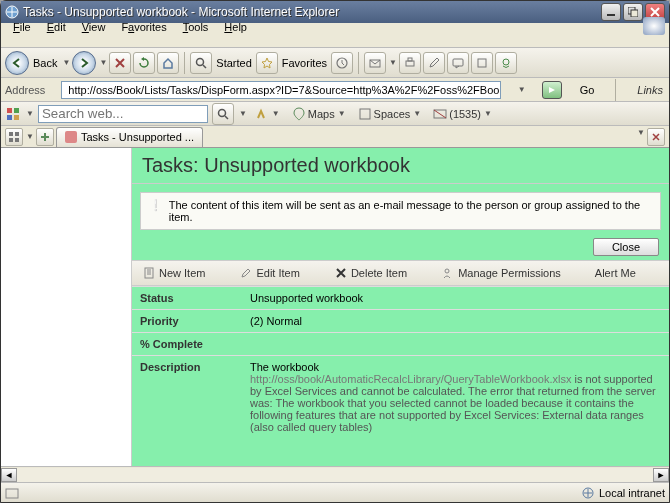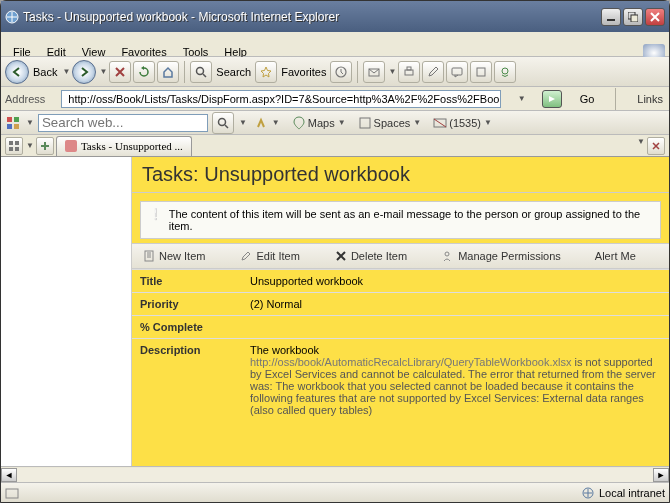--- a/index.html
+++ b/index.html
@@ -17,21 +17,21 @@
     width: 670px;
     height: 503px;
     background: linear-gradient(#5a6f8f 0 22px, #ece9d8 22px);
     border: 1px solid #333;
     border-radius: 6px 6px 0 0;
     box-shadow: 1px 1px 0 #000 inset;
     display: flex;
     flex-direction: column;
   }
   .titlebar {
-    height: 31px;
+    height: 22px;
     background: linear-gradient(#6a7fa0, #4a5f80);
     color: #fff;
     display: flex;
     align-items: center;
     padding: 0 4px;
     font-size: 12px;
   }
   .titlebar .icon { margin-right: 4px; }
   .titlebar .title { flex: 1; text-shadow: 1px 1px #333; white-space: nowrap; overflow: hidden;}
   .win-controls { display: flex; gap: 2px; }
@@ -41,21 +41,21 @@
     border: 1px solid #555;
     border-radius: 3px;
     display:flex; align-items:center; justify-content:center;
     font-size:10px;
   }
   .win-btn.close { background: linear-gradient(#f08080,#c04040); color:#fff;}
   .menubar {
     height: 20px;
     background: #ece9d8;
     display: flex;
-    align-items: flex-start;
+    align-items: flex-end;
     padding: 12px 4px;
     border-bottom: 1px solid #bbb;
   }
   .menubar .mi { padding: 2px 8px; }
   .menubar .mi u { text-decoration: underline; }
   .menubar .logo { margin-left:auto; width:22px; height:18px; background:radial-gradient(#fff,#8a9fc0); border-radius:3px; }
   .toolbar {
     height: 30px;
     background: linear-gradient(#f5f3ec,#e0ddcf);
     display: flex;
@@ -128,36 +128,35 @@
   }
   .tab-btn { width:18px; height:18px; border:1px solid #b0aea0; background:linear-gradient(#fff,#e0ddcf); display:flex; align-items:center;justify-content:center;border-radius:2px;}
   .tab {
     height:20px;
     background:linear-gradient(#fff,#e5e2d5);
     border:1px solid #999; border-bottom:none;
     border-radius:3px 3px 0 0;
     display:flex; align-items:center;
     padding:0 8px; gap:4px;
     max-width:150px;
-    font-family:Liberation Serif, serif;
   }
   .tab .favicon{width:12px;height:12px;background:#d88;border-radius:2px;}
   .tab .tablbl { white-space:nowrap; overflow:hidden;}
   .tabrow .tab-close{ margin-left:auto;}
   .content-area {
     flex:1;
     background:#fff;
     overflow:hidden;
     position:relative;
   }
   .page {
     position:absolute;
     left:130px; top:0;
     right:0; bottom:0;
-    background:#fde047;
+    background:#86efac;
     border-left:1px solid #ccc;
     display:flex; flex-direction:column;
   }
   .page-header {
     padding:6px 10px;
     border-bottom:1px solid #ccc;
     font-size:20px;
     color:#333;
   }
   .notice-box {
@@ -222,21 +221,21 @@
     background:linear-gradient(#f5f3ec,#e0ddcf);
     border-top:1px solid #bbb;
     display:flex; align-items:center;
     padding:0 4px;
     gap:6px;
     font-size:11px;
   }
   .statusbar .sicon{width:14px;height:14px;}
   .statusbar .spacer{flex:1;}
   .statusbar .zone{display:flex;align-items:center;gap:4px;}
-  .linktext { color:#333; }
+  .linktext { color:#333;font-style:italic; }
   .leftpane {
     position:absolute; left:0; top:0; width:130px; bottom:0; background:#fff;
   }
   svg { display:block; }
 </style>
 </head>
 <body>
 
 <div class="window">
 
@@ -308,21 +307,21 @@
           <path d="M2 6 L6 2 L10 6 L10 11 L2 11 Z" fill="none" stroke="#5a7aa0" stroke-width="1.5"></path>
         </svg>
     </div>
     <div class="sep"></div>
     <div class="tbtn-sq">
       <svg width="12" height="12">
           <circle cx="5" cy="5" r="3.5" fill="none" stroke="#555" stroke-width="1.5"></circle>
           <line x1="8" y1="8" x2="11" y2="11" stroke="#555" stroke-width="1.5"></line>
         </svg>
     </div>
-    <span class="tlabel">Search</span>
+    <span class="tlabel">Started</span>
     <div class="tbtn-sq">
       <svg width="12" height="12">
           <path d="M6 1 L7.5 4.5 L11 5 L8.5 7.5 L9 11 L6 9 L3 11 L3.5 7.5 L1 5 L4.5 4.5 Z" fill="none" stroke="#c0a040" stroke-width="1"></path>
         </svg>
     </div>
     <span class="tlabel">Favorites</span>
     <div class="tbtn-sq">
       <svg width="12" height="12">
           <circle cx="6" cy="6" r="5" fill="none" stroke="#777" stroke-width="1.2"></circle>
           <path d="M6 3 L6 6 L8 8" stroke="#777" fill="none"></path>
@@ -460,20 +459,23 @@
     </div>
   </div>
 
   <div class="content-area">
     <div class="leftpane"></div>
     <div class="page">
       <div class="page-header">Tasks: Unsupported workbook</div>
       <div class="notice-box">
         <span class="nicon">❕</span>
         <span>The content of this item will be sent as an e-mail message to the person or group assigned to the item.</span>
+      </div>
+      <div class="close-strip">
+        <button class="close-btn">Close</button>
       </div>
       <div class="action-bar">
         <div class="act">
           <span class="aico">
               <svg width="12" height="12">
                 <rect x="2" y="1" width="8" height="10" fill="none" stroke="#888"></rect>
                 <path d="M4 3 h4 M4 5 h4 M4 7 h4" stroke="#888"></path>
               </svg>
             </span>
           <span>New Item</span>
@@ -517,21 +519,21 @@
                 <circle cx="6" cy="6" r="5" fill="none" stroke="#888"></circle>
                 <path d="M6 3 v3 l2 2" stroke="#888" fill="none"></path>
               </svg>
             </span>
           <span>Version History</span>
         </div>
       </div>
       <table class="form-table">
         <tbody>
             <tr>
-          <td class="flabel">Title</td>
+          <td class="flabel">Status</td>
           <td>Unsupported workbook</td>
         </tr>
         <tr>
           <td class="flabel">Priority</td>
           <td>(2) Normal</td>
         </tr>
         <tr>
           <td class="flabel">% Complete</td>
           <td></td>
         </tr>

